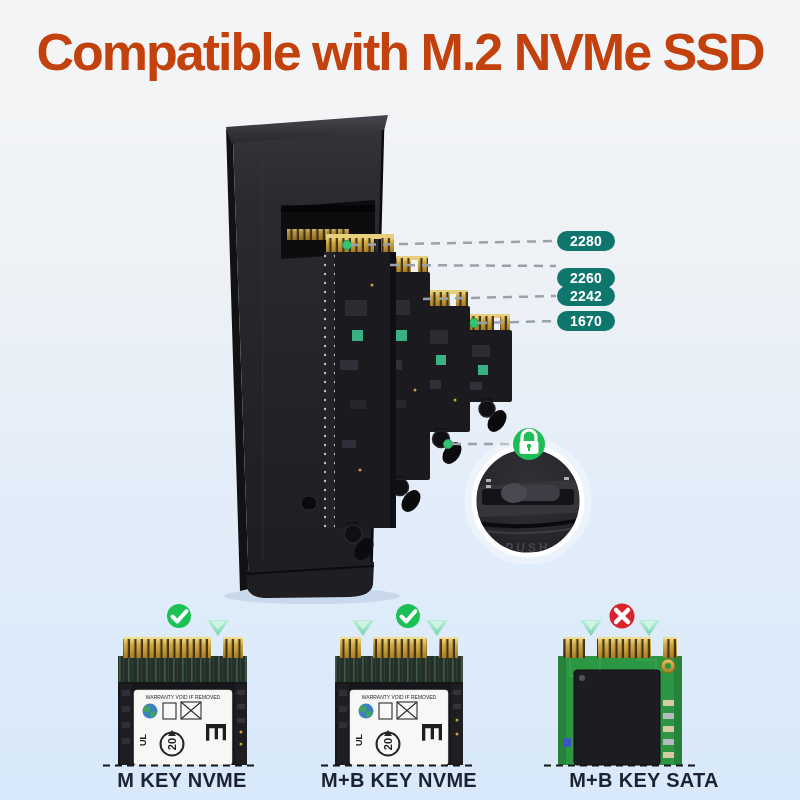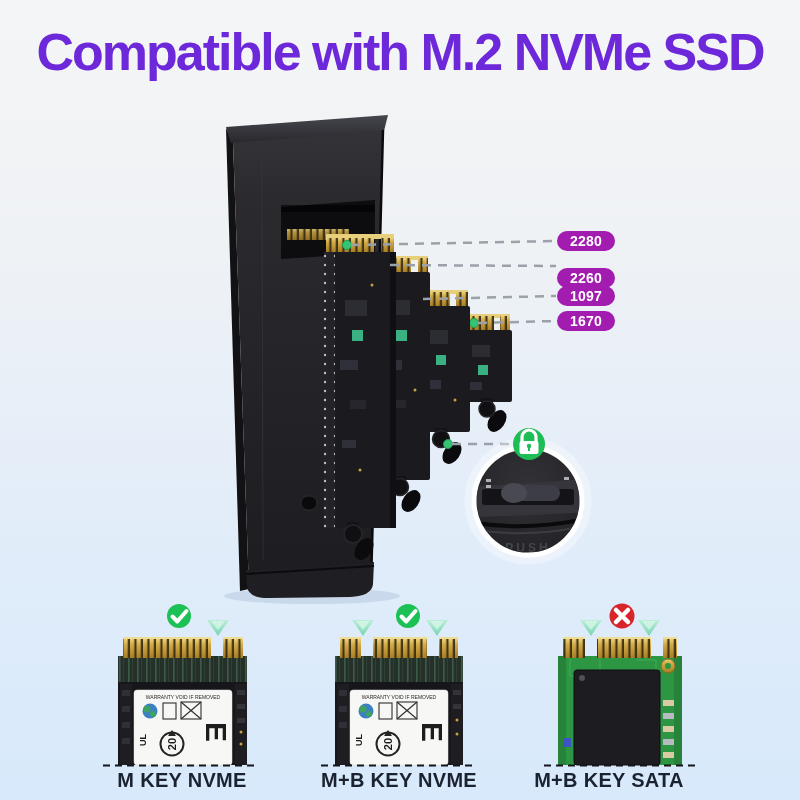--- a/index.html
+++ b/index.html
@@ -4,37 +4,37 @@
 <style>
   html,body{margin:0;padding:0;}
   body{
     width:800px;height:800px;overflow:hidden;position:relative;
     font-family:"Liberation Sans",sans-serif;
     background:linear-gradient(180deg,#f4f5f6 0%,#eff2f5 30%,#e3edf9 62%,#d7e9fb 100%);
   }
   .stage{position:absolute;inset:0;}
   .title{
     position:absolute;top:22px;left:0;right:0;margin:0;text-align:center;
-    font-size:52px;font-weight:700;letter-spacing:-2px;color:#6d28d9;
+    font-size:52px;font-weight:700;letter-spacing:-2px;color:#c2410c;
   }
   svg.art{position:absolute;left:0;top:0;}
   .badge{
-    position:absolute;width:58px;height:20px;border-radius:11px;background:#a21caf;
+    position:absolute;width:58px;height:20px;border-radius:11px;background:#0f766e;
     color:#ffffff;font-size:14px;font-weight:700;display:flex;align-items:center;
     justify-content:center;letter-spacing:.2px;
   }
   #b2280{left:557px;top:231px}
   #b2260{left:557px;top:268px}
   #b2242{left:557px;top:286px}
   #b2230{left:557px;top:311px}
   .card-label{
     position:absolute;top:769px;width:160px;text-align:center;
     font-size:20px;font-weight:700;color:#1b2330;letter-spacing:.3px;
   }
-  #cl1{left:102px} #cl2{left:319px} #cl3{left:529px}
+  #cl1{left:102px} #cl2{left:319px} #cl3{left:564px}
 </style>
 </head>
 <body>
 
 <div class="stage">
 
   <h1 class="title">Compatible with M.2 NVMe SSD</h1>
 
   <svg class="art" width="800" height="800" viewBox="0 0 800 800">
     <defs>
@@ -386,20 +386,20 @@
         <rect x="663" y="739" width="11" height="6" fill="#b9b9c2"></rect>
         <rect x="663" y="752" width="11" height="6" fill="#d9c9a4"></rect>
         <rect x="563" y="738" width="8" height="9" fill="#3b55c4"></rect>
       </g>
       <line x1="544" y1="765.5" x2="697" y2="765.5" stroke="#15151a" stroke-width="2" stroke-dasharray="7 5"></line>
     </g>
   </svg>
 
   <div class="badge" id="b2280">2280</div>
   <div class="badge" id="b2260">2260</div>
-  <div class="badge" id="b2242">1097</div>
+  <div class="badge" id="b2242">2242</div>
   <div class="badge" id="b2230">1670</div>
 
   <div class="card-label" id="cl1">M KEY NVME</div>
   <div class="card-label" id="cl2">M+B KEY NVME</div>
   <div class="card-label" id="cl3">M+B KEY SATA</div>
 
 </div>
 
 </body></html>

